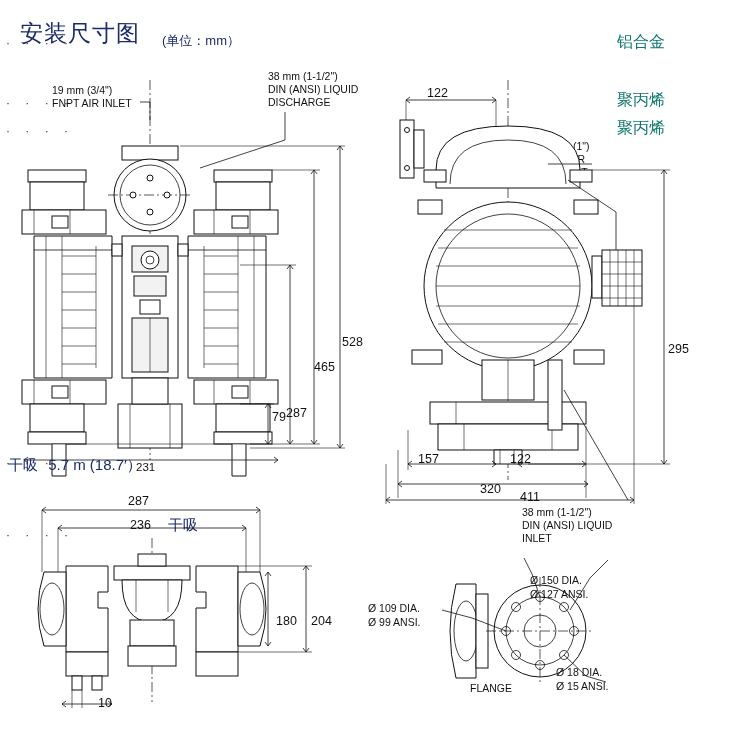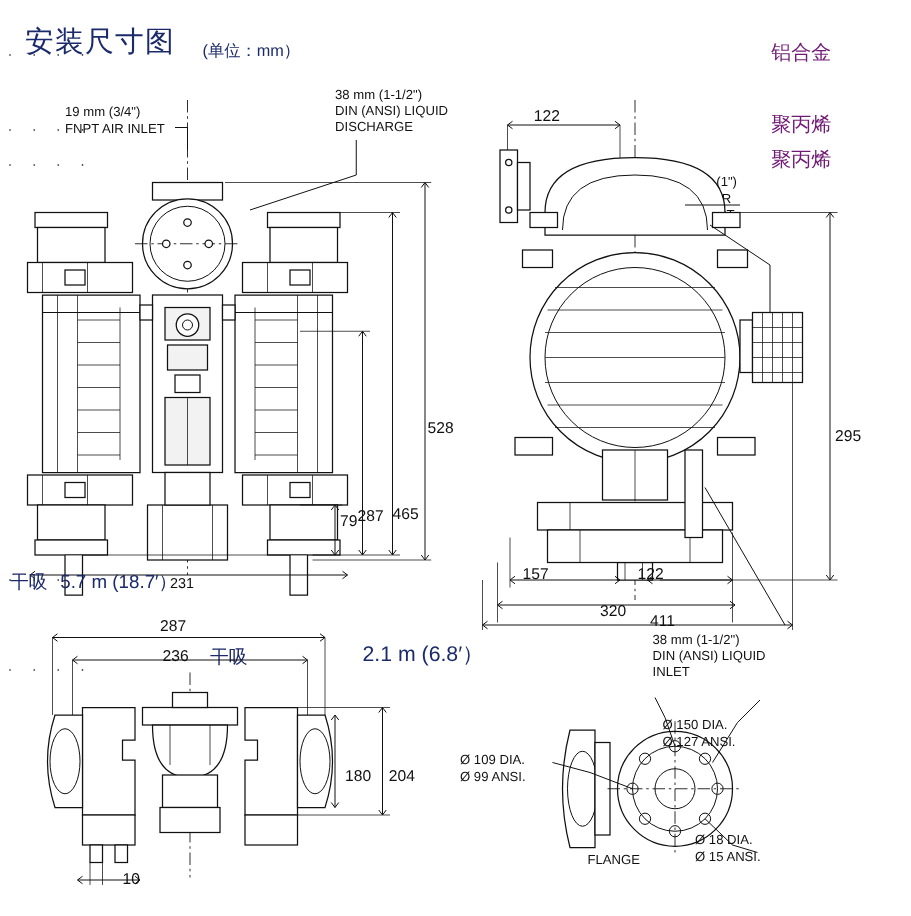--- a/index.html
+++ b/index.html
@@ -10,21 +10,21 @@
     color:#1a1a1a;
     position:relative;
     overflow:hidden;
   }
   #root{position:absolute;left:0;top:0;width:729px;height:672px;}
   .abs{position:absolute;}
   .title{
     font-size:23px;color:#1b2a6b;font-weight:400;letter-spacing:1px;
   }
   .title-unit{font-size:13px;color:#1b2a6b;}
-  .mat{font-size:16px;color:#701a75;}
+  .mat{font-size:16px;color:#0f766e;}
   .note{font-size:10.5px;color:#111;line-height:1.25;white-space:pre;}
   .dim{font-size:12.5px;color:#111;}
   .dimsm{font-size:11.5px;color:#111;}
   .cn-dim{font-size:15px;color:#1b2a6b;}
   .flange-lbl{font-size:10.5px;color:#111;white-space:pre;line-height:1.3;}
   svg{display:block;}
   .thin{stroke:#111;fill:none;stroke-width:0.8;}
   .ctr{stroke:#111;fill:none;stroke-width:0.7;stroke-dasharray:10 3 2 3;}
   .lt{stroke:#111;fill:none;stroke-width:0.6;}
   .fillw{fill:#fff;stroke:#111;stroke-width:1;}
@@ -151,21 +151,21 @@
 
     <line class="thin" x1="268" y1="344" x2="268" y2="384"></line>
     <path class="thin" d="M265 348 L268 344 L271 348 M265 380 L268 384 L271 380"></path>
     <line class="lt" x1="240" y1="344" x2="274" y2="344"></line>
 
     <line class="thin" x1="24" y1="400" x2="278" y2="400"></line>
     <path class="thin" d="M28 397 L24 400 L28 403 M274 397 L278 400 L274 403"></path>
   </svg>
 
   <div class="abs dim" style="left:342px;top:335px;">528</div>
-  <div class="abs dim" style="left:314px;top:360px;margin-top:44px;">465</div>
+  <div class="abs dim" style="left:314px;top:360px;">465</div>
   <div class="abs dim" style="left:286px;top:406px;">287</div>
   <div class="abs dim" style="left:272px;top:408px;opacity:0;"></div>
   <div class="abs dim" style="left:272px;top:410px;">79</div>
   <div class="abs dimsm" style="left:136px;top:461px;">231</div>
 
   <svg class="abs" style="left:378px;top:60px;" width="350" height="450" viewBox="0 0 350 450">
 
     <line class="ctr" x1="130" y1="20" x2="130" y2="420"></line>
 
     <line class="thin" x1="28" y1="40" x2="118" y2="40"></line>
@@ -243,21 +243,20 @@
   <div class="abs dim" style="left:418px;top:452px;">157</div>
   <div class="abs dim" style="left:510px;top:452px;">122</div>
   <div class="abs dim" style="left:480px;top:472px;margin-top:10px;">320</div>
   <div class="abs dim" style="left:490px;top:490px;margin-left:30px;">411</div>
 
   <div class="abs cn-dim" style="left:8px;top:456px;">
     <span>干吸</span>
     <span style="padding-left:6px;">5.7 m (18.7′）</span>
   </div>
   <div class="abs cn-dim" style="left:168px;top:516px;">干吸</div>
-  <div class="abs" style="left:290px;top:512px;font-size:17px;color:#1b2a6b;">2.1 m (6.8′）</div>
 
   <svg class="abs" style="left:10px;top:492px;" width="330" height="230" viewBox="0 0 330 230">
 
     <line class="thin" x1="32" y1="18" x2="250" y2="18"></line>
     <path class="thin" d="M36 15 L32 18 L36 21 M246 15 L250 18 L246 21"></path>
     <line class="lt" x1="32" y1="18" x2="32" y2="80"></line>
     <line class="lt" x1="250" y1="18" x2="250" y2="80"></line>
 
     <line class="thin" x1="48" y1="36" x2="236" y2="36"></line>
     <path class="thin" d="M52 33 L48 36 L52 39 M232 33 L236 36 L232 39"></path>

